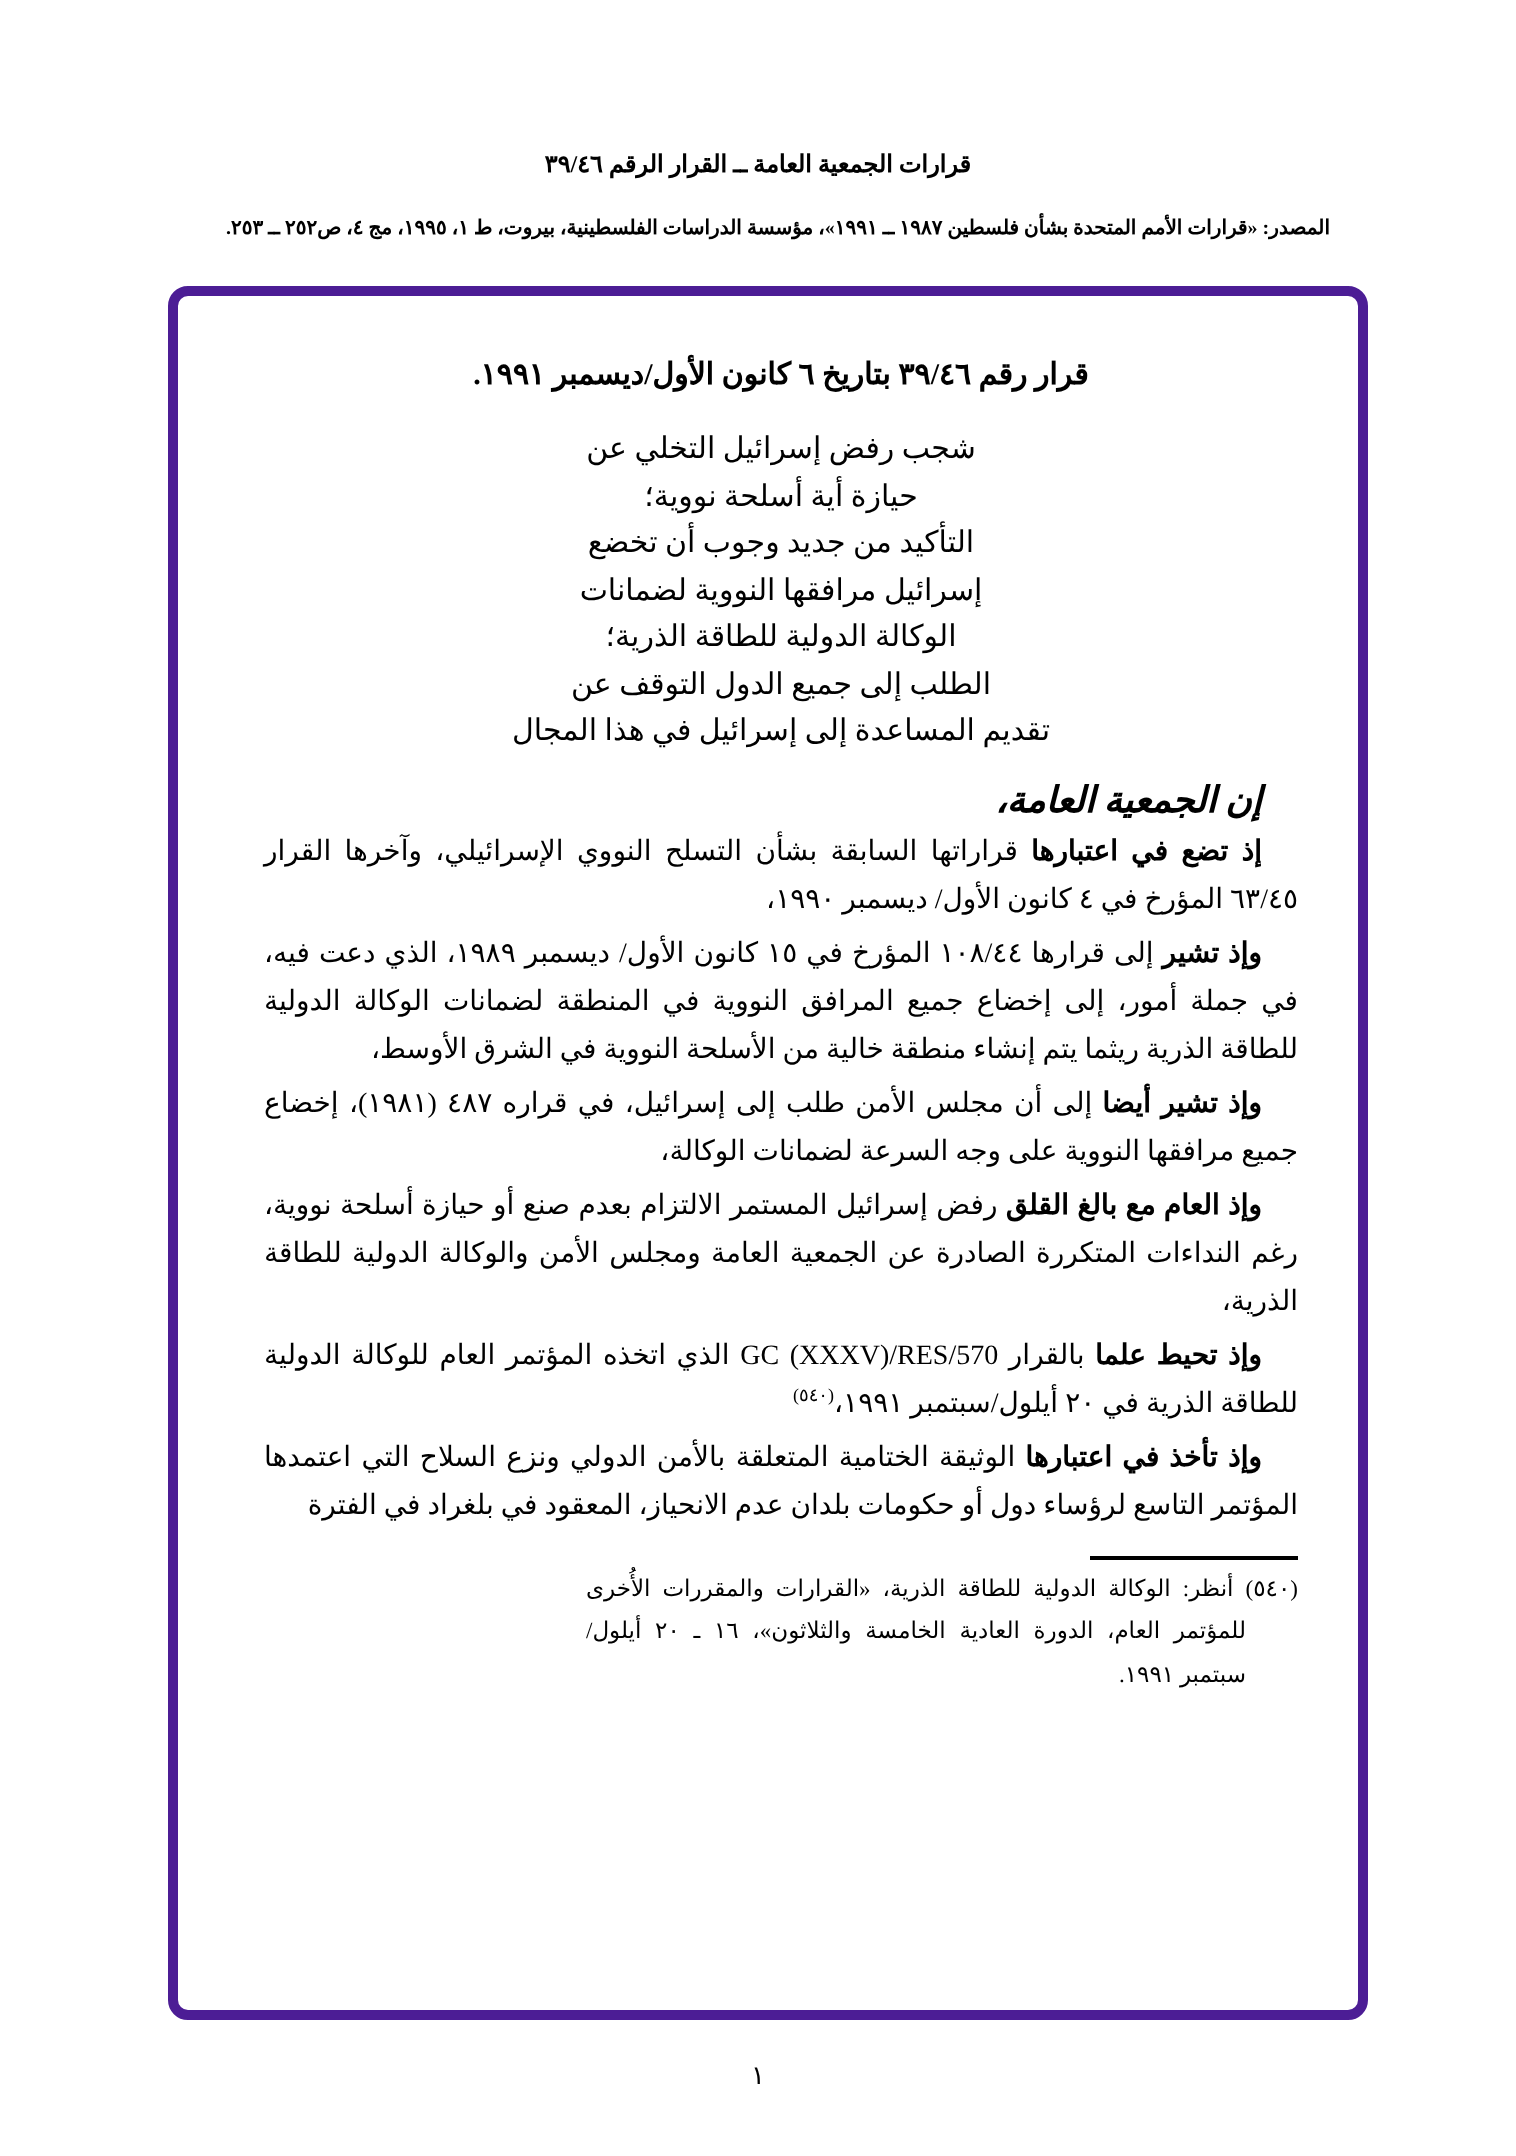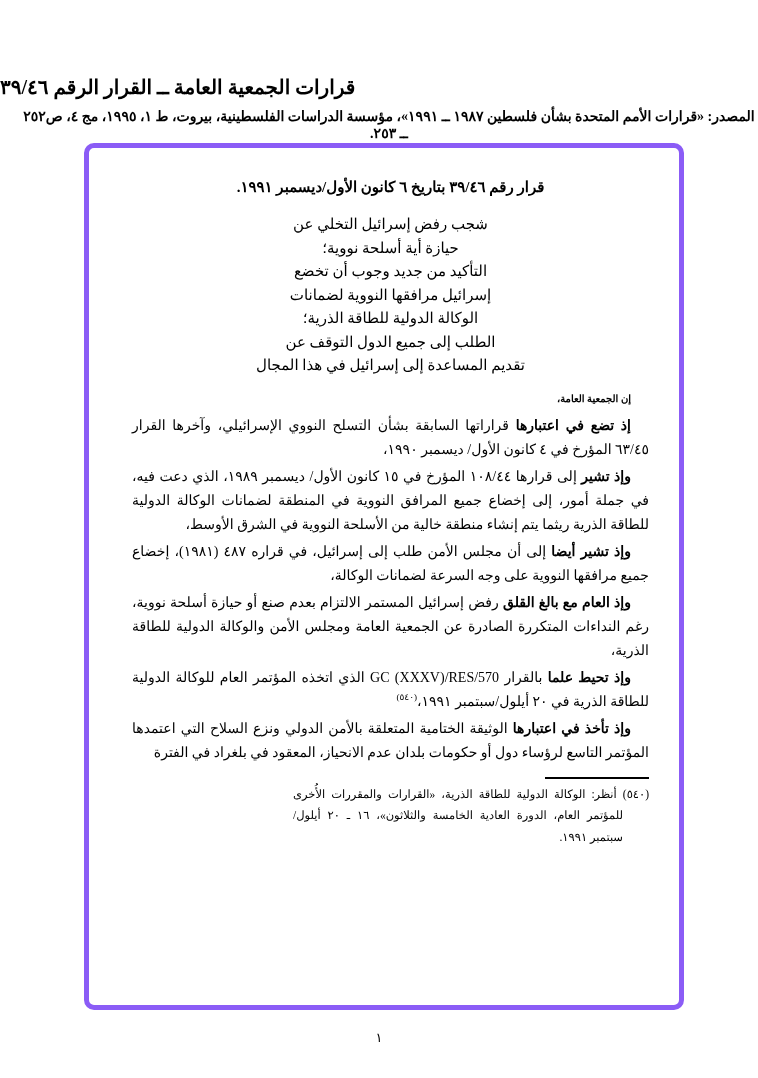--- a/index.html
+++ b/index.html
@@ -7,61 +7,62 @@
     width: 758px; height: 1078px;
     background: #ffffff;
     color: #000000;
     font-family: "Liberation Serif", "DejaVu Serif", serif;
     direction: rtl;
     position: relative;
     overflow: hidden;
   }
   .header-title {
     position: absolute; top: 75px; left: 0; right: 0;
-    text-align: left;
+    text-align: center;
     font-weight: bold;
-    font-size: 20px;
+    font-size: 12px;
     letter-spacing: 0.2px;
   }
   .source-line {
     position: absolute; top: 108px; left: 0; right: 0;
     text-align: center;
     font-weight: bold;
-    font-size: 14px;
+    font-size: 10px;
     margin-left: 20px;
   }
   .green-box {
     position: absolute;
     left: 84px; top: 143px;
     width: 600px; height: 867px;
     box-sizing: border-box;
-    border: 5px solid #8b5cf6;
+    border: 5px solid #4c1d95;
     border-radius: 10px;
     padding: 30px 30px 0 43px;
     overflow: hidden;
   }
   .decision-line {
     text-align: center;
     font-weight: bold;
     font-size: 15px;
     margin: 0 0 17px 0;
   }
   .title-block {
     text-align: center;
     font-weight: normal;
     font-size: 15px;
     line-height: 23.5px;
     margin: 0 0 9px 0;
   }
   .opener {
     font-weight: bold;
-    font-size: 10px;
+    font-size: 18px;
     margin: 0;
     text-indent: 18px;
     line-height: 24px;
+    font-style: italic;
   }
   .para {
     font-size: 14px;
     line-height: 24px;
     text-align: justify;
     margin: 3px 0 0 0;
     text-indent: 18px;
   }
   .para .lead { font-weight: bold; }
   .fn-ref {

